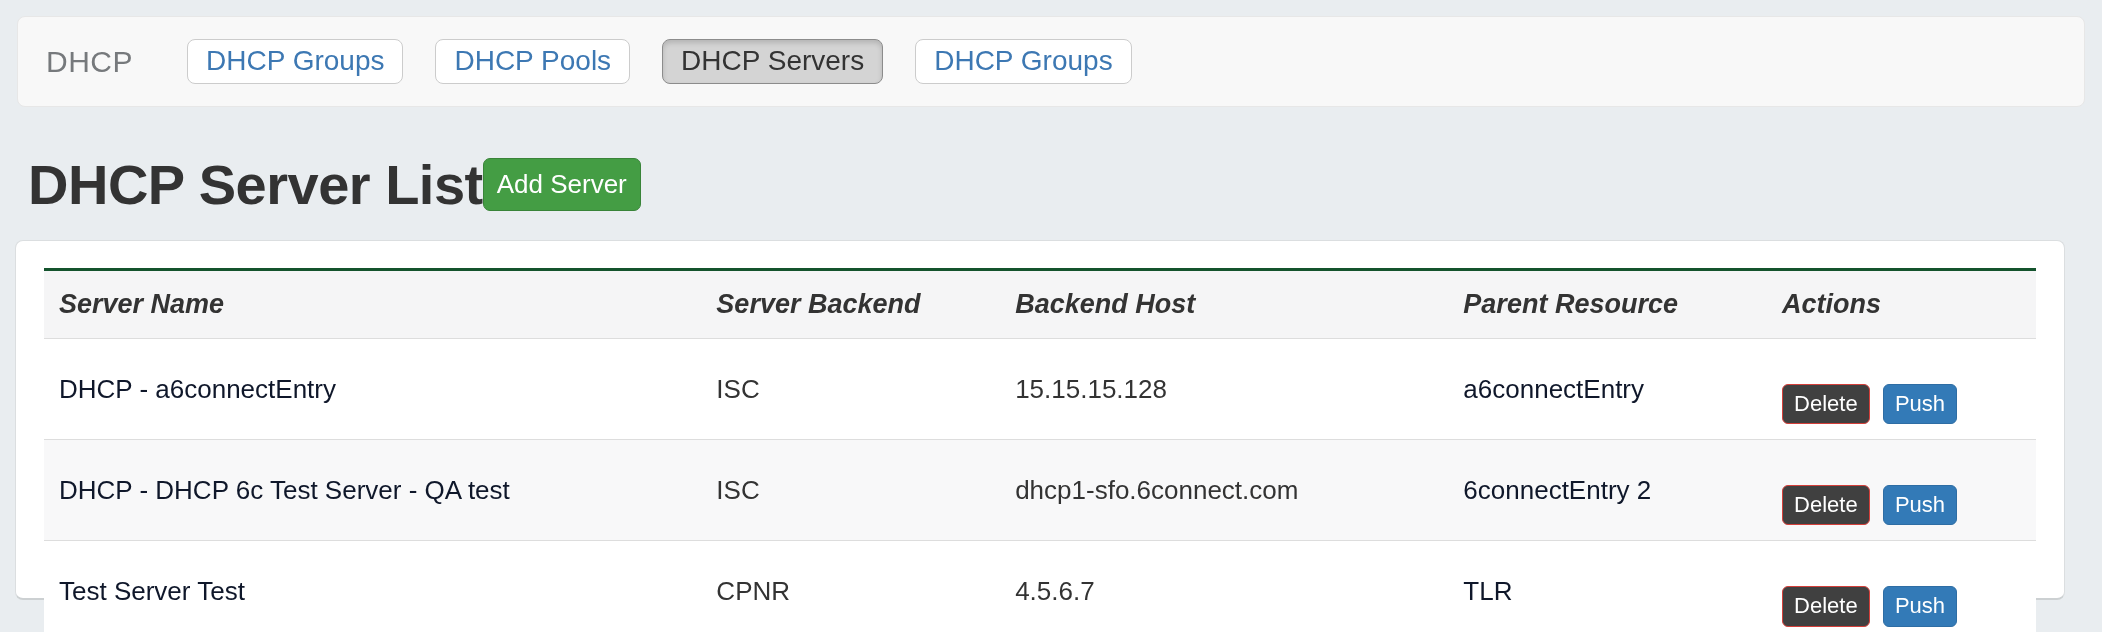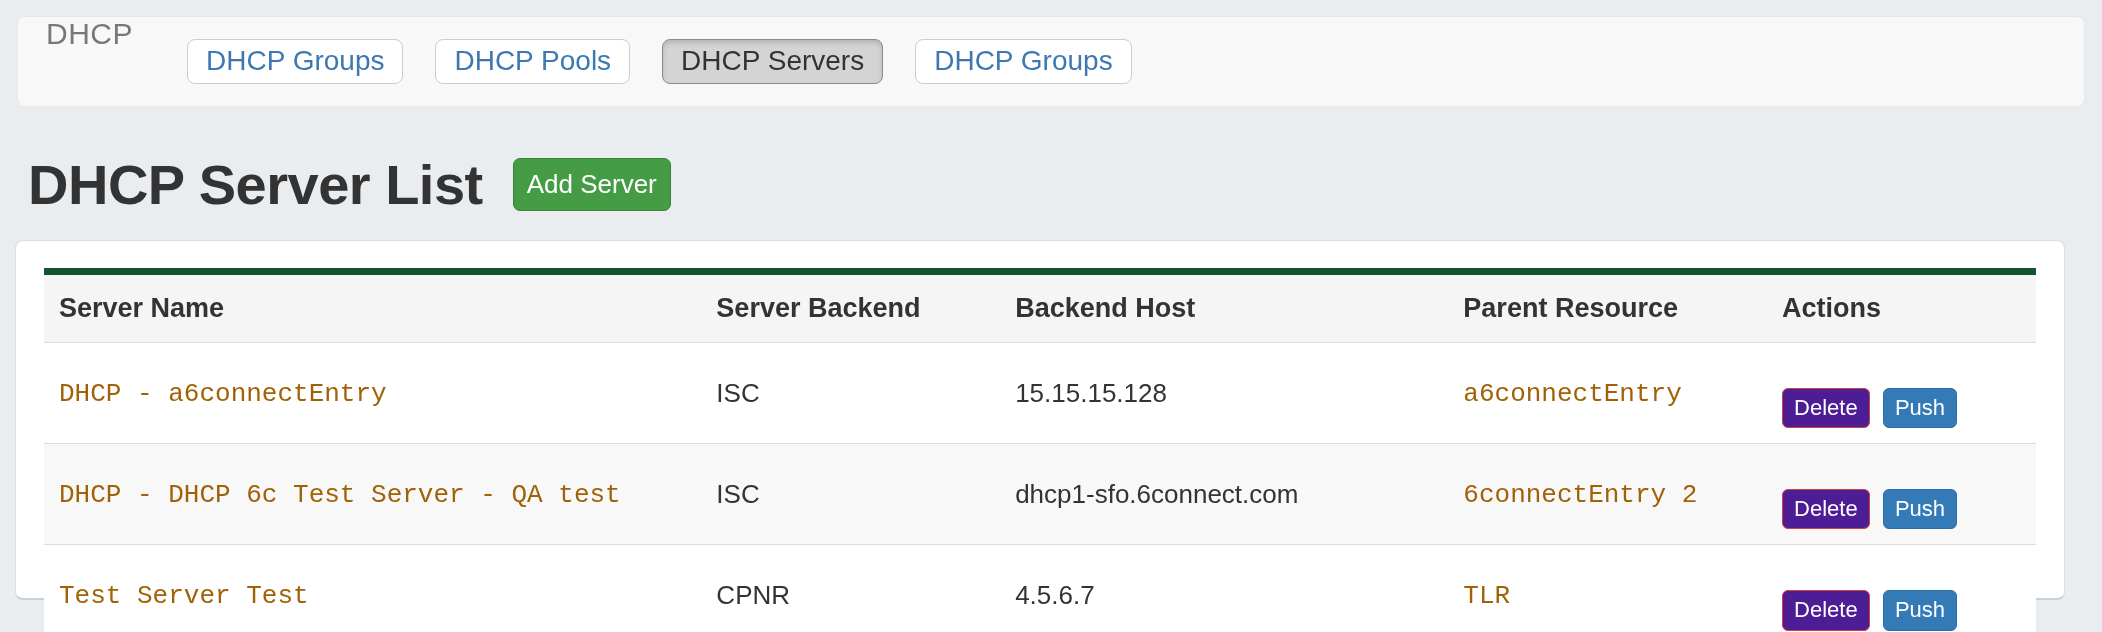--- a/index.html
+++ b/index.html
@@ -12,20 +12,21 @@
 
   
   .navbar {
     position: absolute;
     left: 17px; right: 17px; top: 16px;
     height: 91px;
     background: #f8f8f8;
     border: 1px solid #e7e7e7;
     border-radius: 8px;
     display: flex;
+    align-items: center;
     padding-left: 28px;
   }
   .brand {
     font-size: 30px;
     color: #76797c;
     margin-right: 54px;
     letter-spacing: 0.5px;
   }
   .nav-tabs { display: flex; gap: 32px; align-items: center; }
   .tab-btn {
@@ -45,21 +46,20 @@
     border-color: #8c8c8c;
     box-shadow: inset 0 3px 5px rgba(0,0,0,0.15);
   }
 
   
   .page-head {
     position: absolute;
     left: 28px; top: 152px;
     display: flex;
     align-items: center;
-    gap: 30px;
   }
   .page-title {
     font-size: 56px;
     font-weight: bold;
     color: #333333;
     letter-spacing: -0.5px;
   }
   .add-btn {
     font-family: "Liberation Sans", sans-serif;
     font-size: 26px;
@@ -89,57 +89,57 @@
     table-layout: fixed;
   }
   .server-table col.c-name    { width: 33.0%; }
   .server-table col.c-backend { width: 15.0%; }
   .server-table col.c-host    { width: 22.5%; }
   .server-table col.c-parent  { width: 16.0%; }
   .server-table col.c-actions { width: 13.5%; }
 
   .server-table th {
     background: #f5f5f6;
-    border-top: 7px solid #14532d;
+    border-top: 3px solid #14532d;
     border-bottom: 1px solid #dddddd;
     text-align: left;
     font-size: 27px;
     font-weight: bold;
     color: #333333;
     padding: 18px 15px;
+    font-style: italic;
   }
   .server-table td {
     font-size: 26px;
     color: #333333;
     padding: 21px 15px;
     vertical-align: middle;
   }
   .server-table tbody tr { background: #ffffff; }
   .server-table tbody tr:nth-child(2) { background: #f8f8f9; }
   .server-table tbody tr + tr td { border-top: 1px solid #dddddd; }
   .server-table td.actions-cell { padding: 15px; }
 
   a.cell-link {
-    color: #a16207;
+    color: #0f172a;
     text-decoration: none;
     cursor: pointer;
-    font-family: Liberation Mono, monospace;
   }
 
   .row-btn {
     font-family: "Liberation Sans", sans-serif;
     font-size: 22px;
     color: #ffffff;
     border-radius: 6px;
     padding: 7px 11px;
     cursor: pointer;
     line-height: 1.1;
     margin-right: 6px;
   }
-  .btn-delete { background: #4c1d95; border: 1px solid #d43f3a; }
+  .btn-delete { background: #404040; border: 1px solid #d43f3a; }
   .btn-push   { background: #337ab7; border: 1px solid #2e6da4; margin-top: 30px; }
 </style>
 </head>
 <body>
 
 <div class="navbar">
   <span class="brand">DHCP</span>
   <div class="nav-tabs">
     <button class="tab-btn">DHCP Groups</button>
     <button class="tab-btn">DHCP Pools</button>

